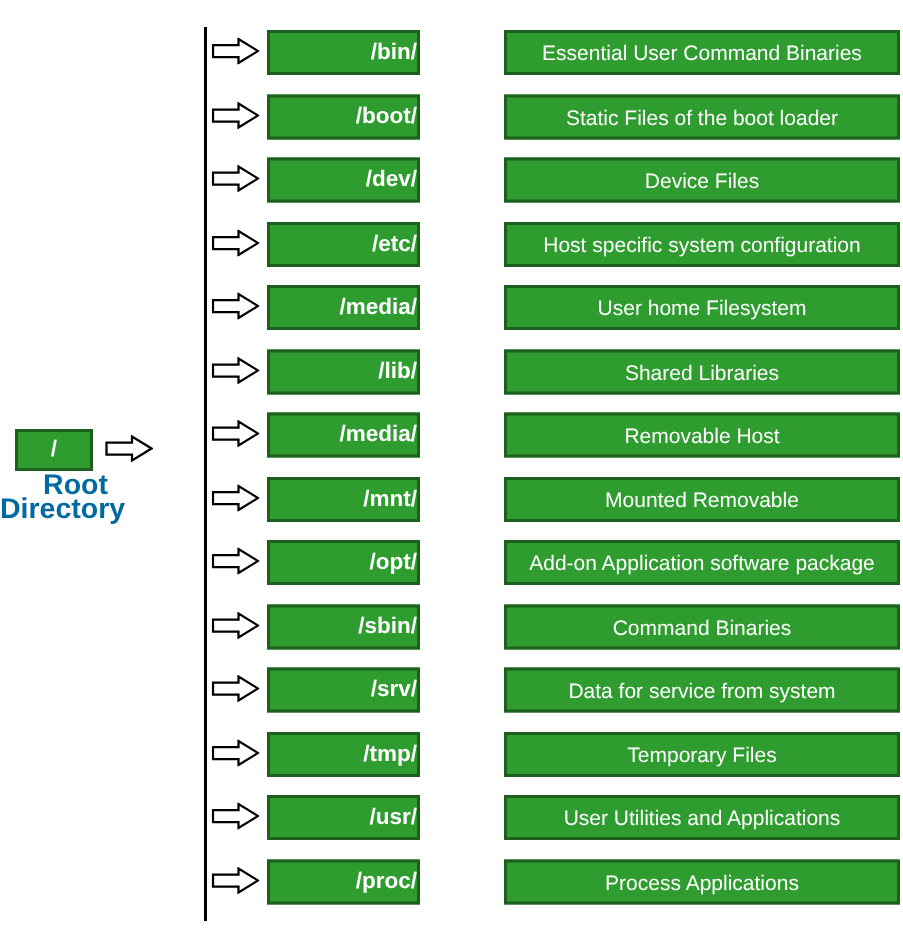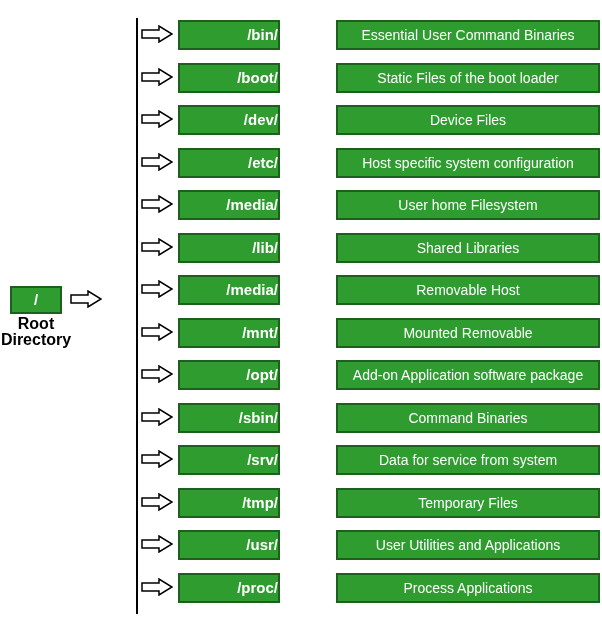--- a/index.html
+++ b/index.html
@@ -25,24 +25,24 @@
     font-weight: bold;
     font-size: 15px;
     line-height: 24px;
     text-align: center;
   }
   .root-label {
     position: absolute;
     left: 0px;
     top: 316px;
     width: 72px;
-    color: #000000;
+    color: #0369a1;
     font-weight: bold;
-    font-size: 16px;
-    text-align: center;
+    font-size: 19px;
+    text-align: right;
     line-height: 16px;
   }
   .root-arrow {
     position: absolute;
     left: 70px;
     top: 290px;
     width: 32px;
     height: 18px;
   }
   .arrow-icon svg { display: block; }

